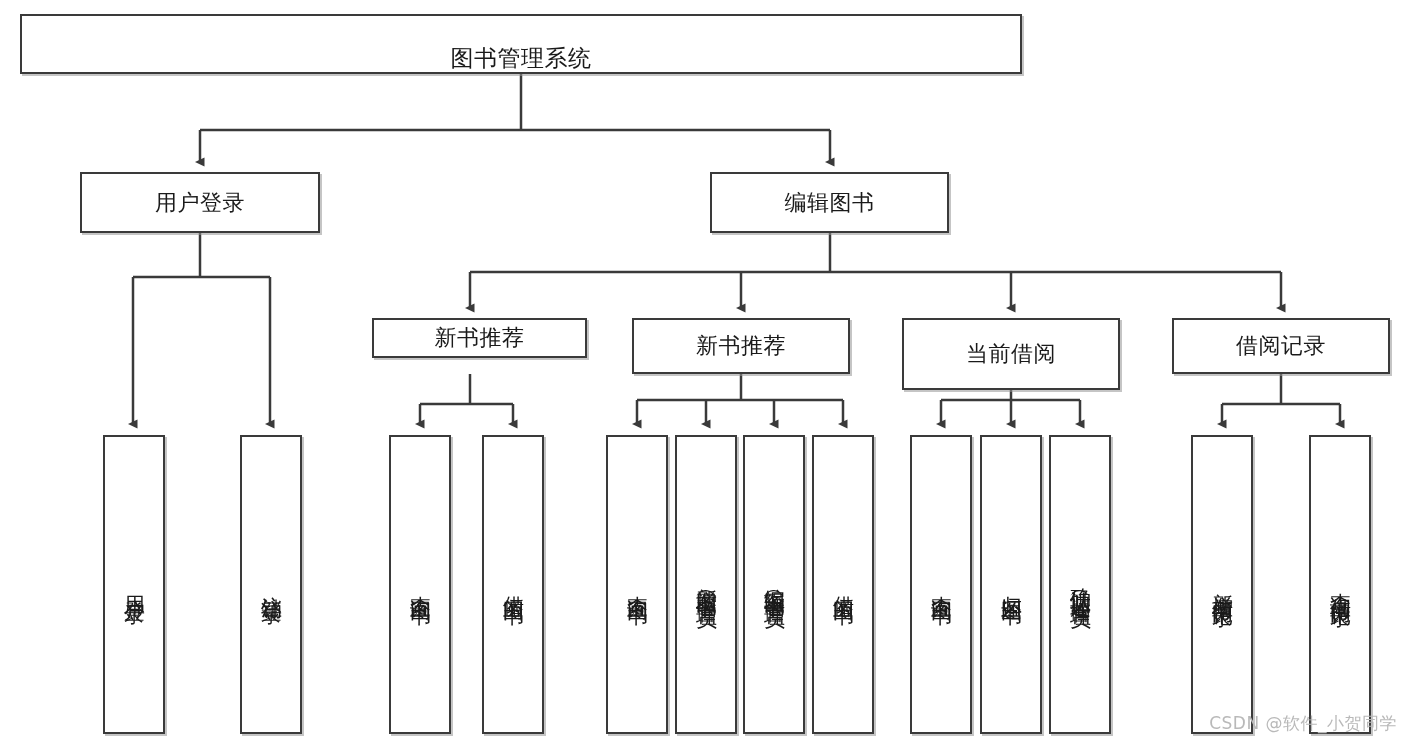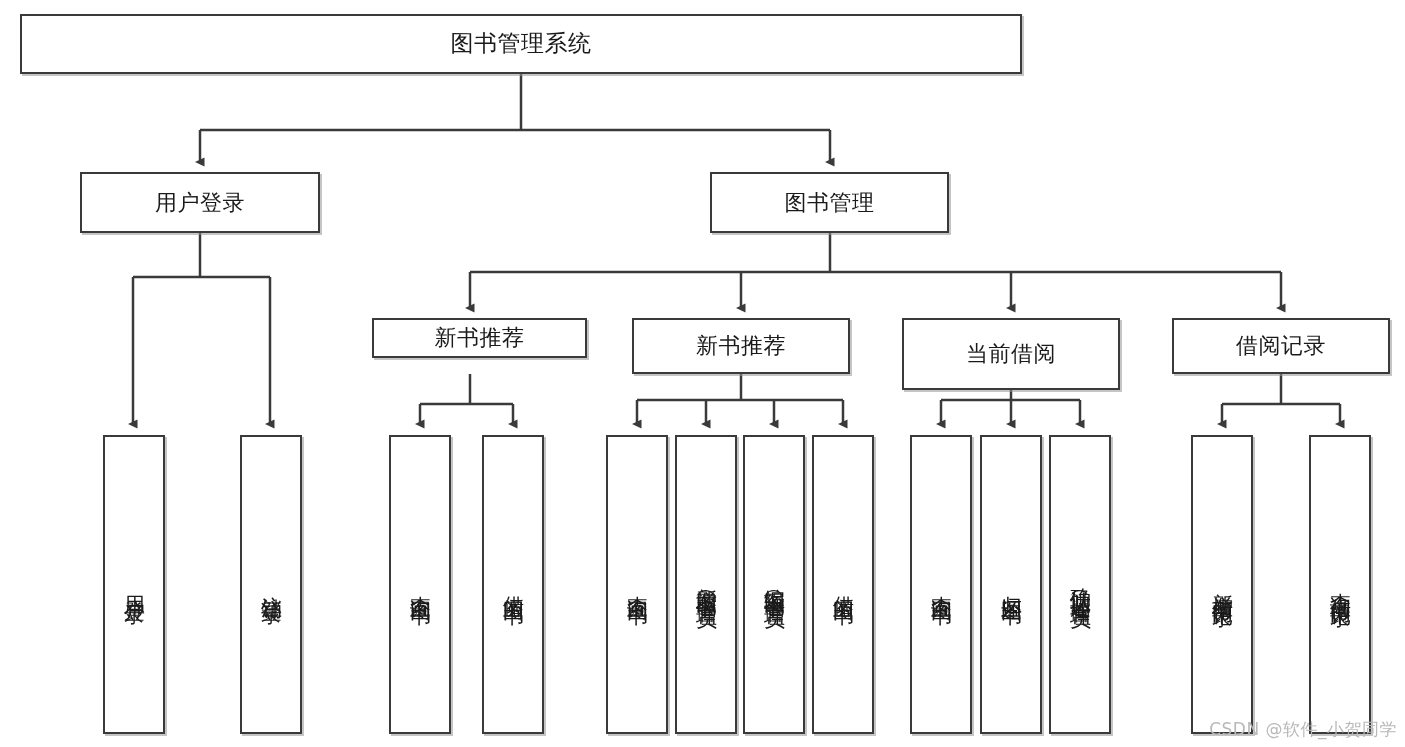--- a/index.html
+++ b/index.html
@@ -62,21 +62,21 @@
     writing-mode: vertical-rl;
     text-orientation: upright;
     font-size: 21px;
     letter-spacing: 3px;
     line-height: 1;
     max-height: 100%;
   }
   .watermark {
     position: absolute;
     right: 8px;
-    bottom: 6px;
+    bottom: 12px;
     font-size: 17px;
     color: #b9b9b9;
     letter-spacing: 0.5px;
     white-space: nowrap;
     font-family: "DejaVu Sans", "Liberation Sans", sans-serif;
   }
 </style>
 </head>
 <body>
 
@@ -126,29 +126,29 @@
       <path d="M1011,400 L1011,424" marker-end="url(#arrow)"></path>
       <path d="M1080,400 L1080,424" marker-end="url(#arrow)"></path>
 
       <path d="M1281,374 L1281,404"></path>
       <path d="M1222,404 L1340,404"></path>
       <path d="M1222,404 L1222,424" marker-end="url(#arrow)"></path>
       <path d="M1340,404 L1340,424" marker-end="url(#arrow)"></path>
     </g>
   </svg>
 
-  <div class="node horiz root" style="left:20px; top:14px; width:1002px; height:60px;">
+  <div class="node horiz root" style="left:20px; top:14px; width:1002px; height:60px;align-items:flex-end;">
     <span class="label">图书管理系统</span>
   </div>
 
   <div class="node horiz" style="left:80px; top:172px; width:240px; height:61px;">
     <span class="label">用户登录</span>
   </div>
   <div class="node horiz" style="left:710px; top:172px; width:239px; height:61px;">
-    <span class="label">图书管理</span>
+    <span class="label">编辑图书</span>
   </div>
 
   <div class="node horiz" style="left:372px; top:318px; width:215px; height:40px;align-items:center;">
     <span class="label">新书推荐</span>
   </div>
   <div class="node horiz" style="left:632px; top:318px; width:218px; height:56px;">
     <span class="label">新书推荐</span>
   </div>
   <div class="node horiz" style="left:902px; top:318px; width:218px; height:72px;">
     <span class="label">当前借阅</span>

